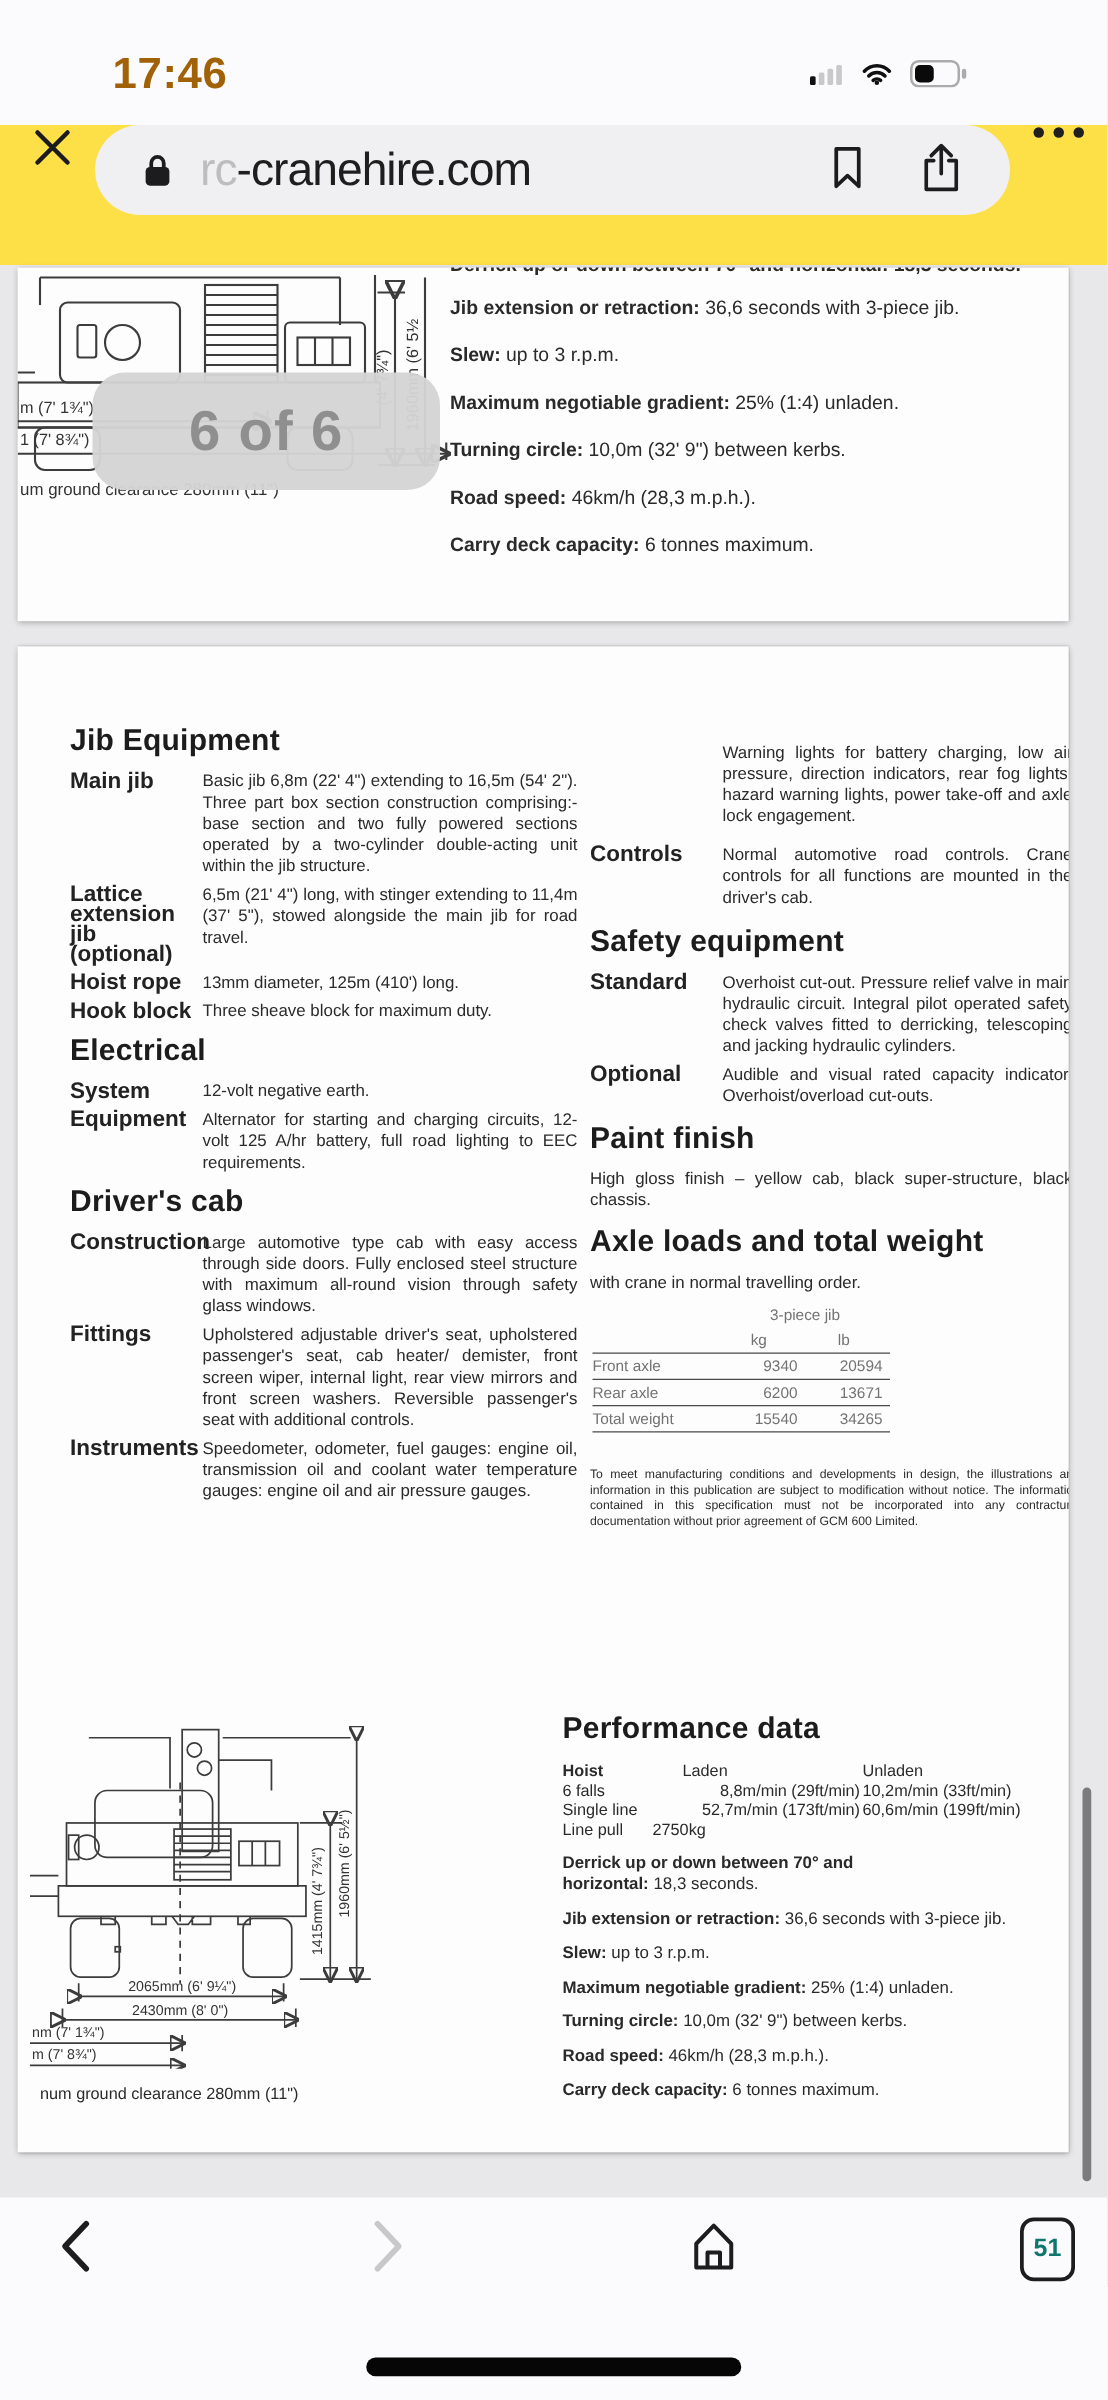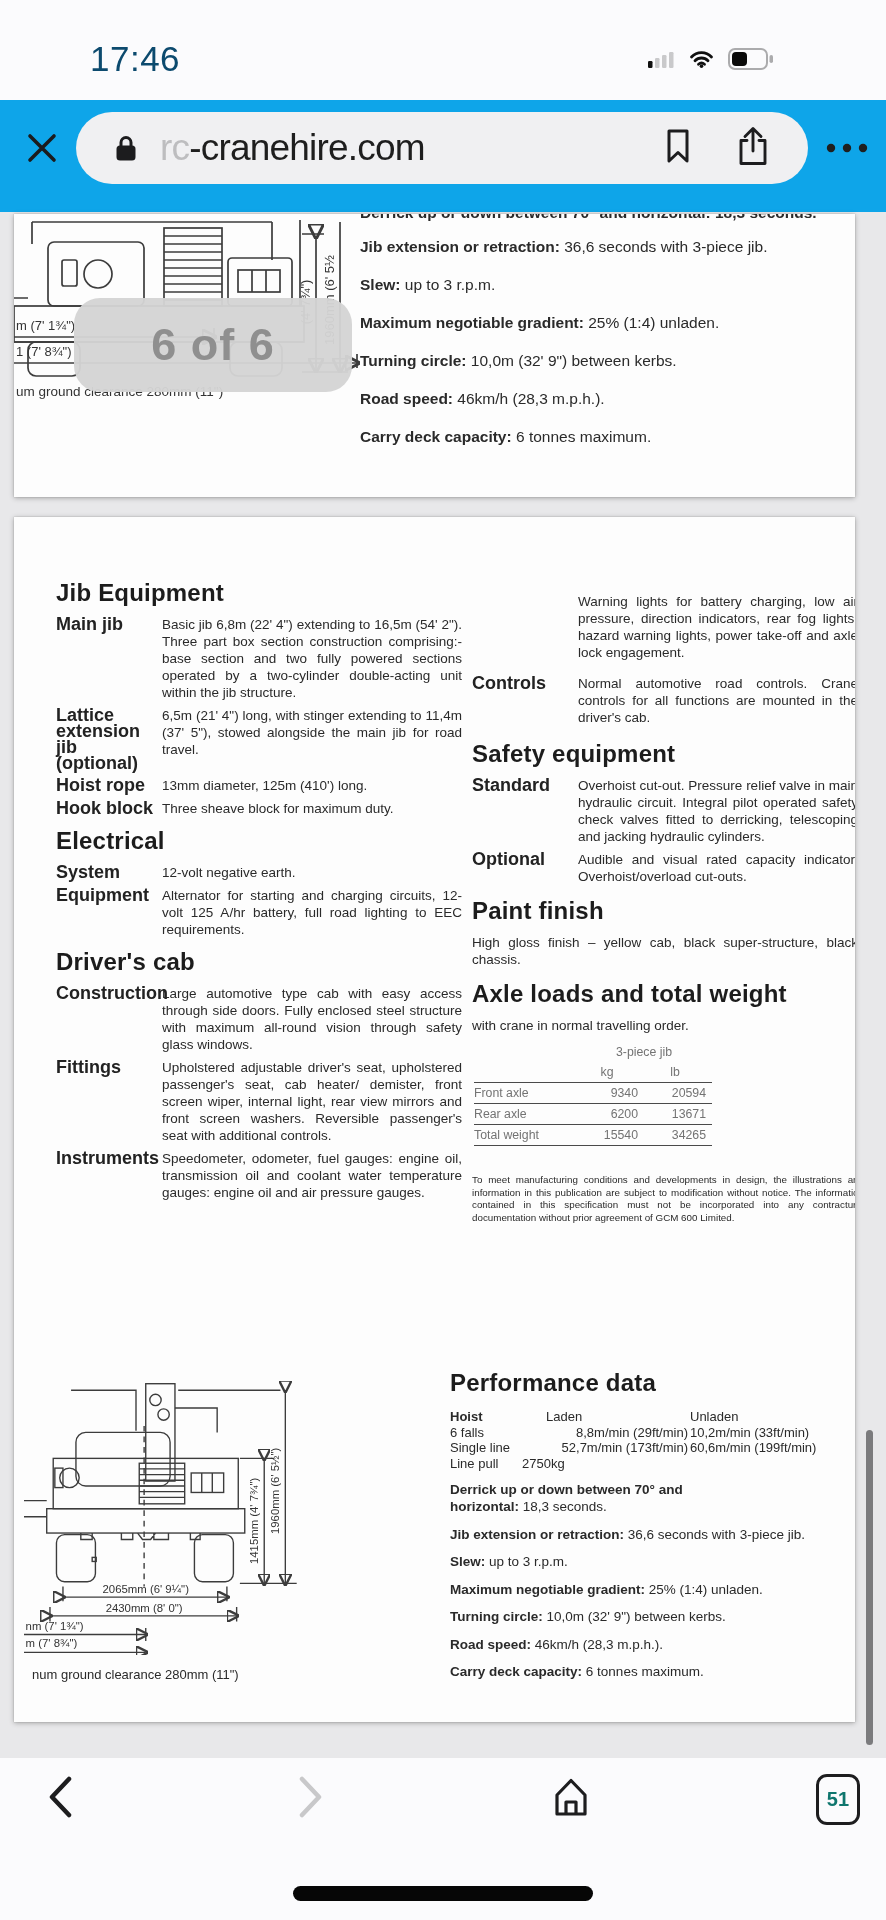--- a/index.html
+++ b/index.html
@@ -1,22 +1,22 @@
 <!DOCTYPE html>
 <html><head>
 <meta charset="utf-8">
 <style>
   html,body{margin:0;padding:0;background:#e8e8ea;}
   .screen{position:relative;width:886px;height:1920px;background:#e8e8ea;overflow:hidden;font-family:"Liberation Sans",sans-serif;}
   
   .status-bar{position:absolute;top:0;left:0;width:886px;height:100px;background:#fbfbfd;box-sizing:border-box;display:flex;align-items:center;justify-content:space-between;padding:18px 112px 0 90px;}
-  .time{font-size:35px;font-weight:400;color:#0c4a6e;letter-spacing:.5px;}
+  .time{font-size:35px;font-weight:700;color:#a16207;letter-spacing:.5px;}
   .status-icons{display:flex;align-items:center;gap:14px;}
   
-  .browser-bar{position:absolute;top:100px;left:0;width:886px;height:112px;background:#0ea5e9;box-sizing:border-box;display:flex;align-items:center;padding:0 16px 16px 24px;gap:16px;}
+  .browser-bar{position:absolute;top:100px;left:0;width:886px;height:112px;background:#fde047;box-sizing:border-box;display:flex;align-items:flex-start;padding:0 16px 16px 24px;gap:16px;}
   .icon-btn{background:none;border:none;padding:0;display:flex;align-items:center;justify-content:center;cursor:pointer;}
   .url-pill{flex:1;height:72px;background:#f0f0f2;border-radius:38px;display:flex;align-items:center;box-sizing:border-box;padding:0 38px;}
   .url-text{font-size:37px;color:#1e1e1e;letter-spacing:-.8px;margin-left:22px;margin-right:auto;white-space:nowrap;}
   .url-faded{color:#bdbdbf;}
   .pill-ic{margin-left:44px;}
   
   .content{position:absolute;top:212px;left:0;width:886px;height:1546px;background:#e8e8ea;}
   .card{position:absolute;left:14px;width:841px;background:#fdfdfd;box-shadow:0 1px 5px rgba(0,0,0,.30),0 0 1px rgba(0,0,0,.25);overflow:hidden;}
   .card1{top:2px;height:283px;}
   .card2{top:305px;height:1205px;}

